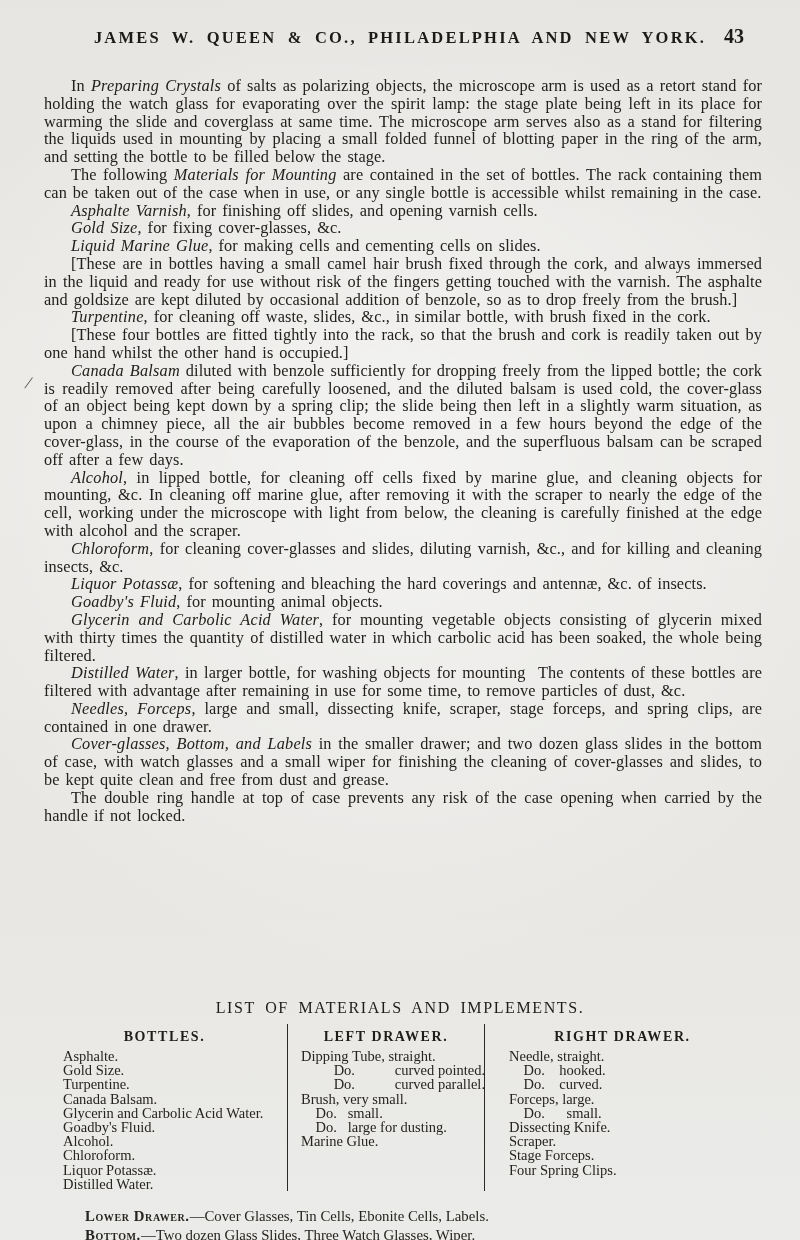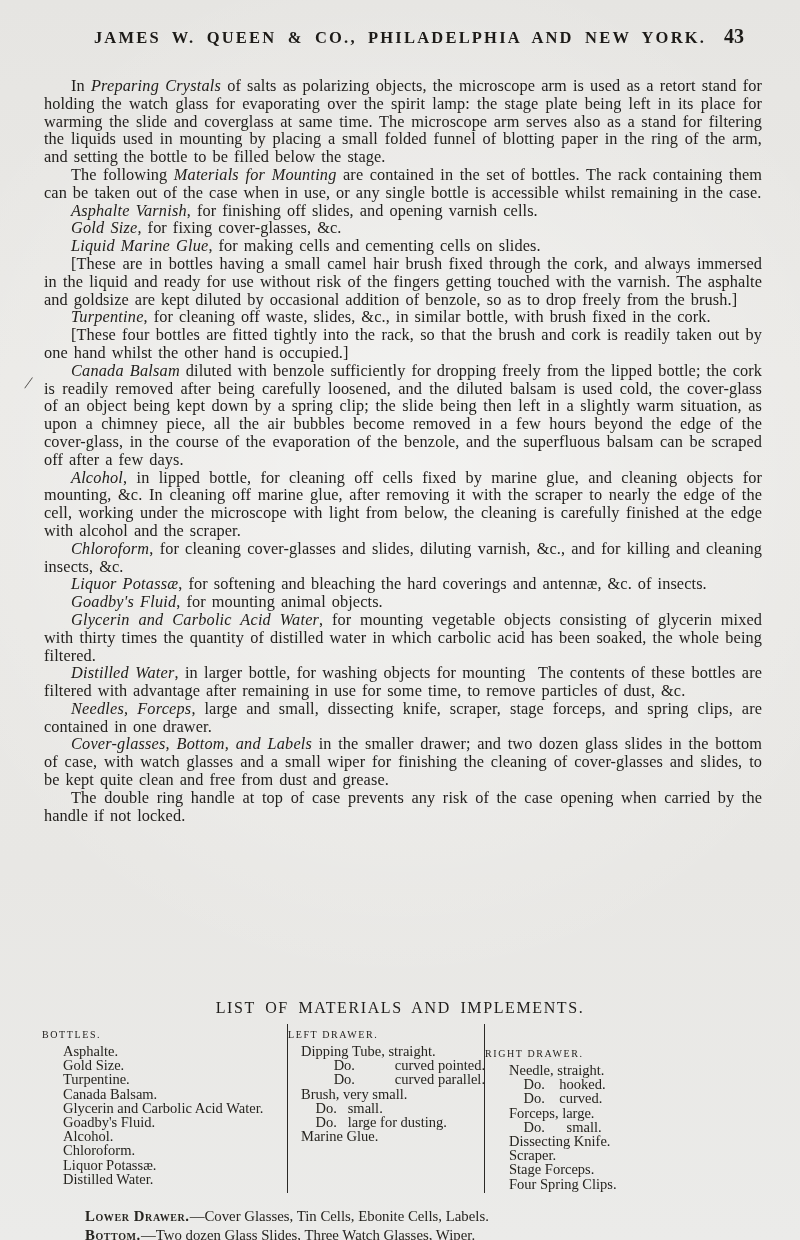--- a/index.html
+++ b/index.html
@@ -37,23 +37,23 @@
   .list-heading{
     position:absolute;top:999px;left:0;width:100%;text-align:center;
     font-size:16px;letter-spacing:1.6px;word-spacing:4px;color:#1f1d1a;
   }
   .materials-table{
     position:absolute;top:1024px;left:42px;width:718px;display:flex;align-items:stretch;
   }
   .col{min-height:150px;box-sizing:border-box;padding-top:2px;}
   .col-1{width:245px;}
   .col-2{width:198px;border-left:1.5px solid #2b2926;border-right:1.5px solid #2b2926;}
-  .col-3{flex:1;margin-top:19px;}
+  .col-3{flex:1;}
   .col-header{
-    font-weight:normal;font-size:10px;letter-spacing:1.6px;
+    text-align:center;font-weight:bold;font-size:14px;letter-spacing:1.6px;
     margin:3px 0 4px 0;color:#1f1d1a;
   }
   .col-item{font-size:14.5px;line-height:14.2px;white-space:pre;color:#26241f;}
   .col-1 .col-item{padding-left:21px;}
   .col-2 .col-item{padding-left:13px;}
   .col-3 .col-item{padding-left:24px;}
   
   .footnotes{position:absolute;top:1178px;left:85px;right:40px;font-size:14.8px;line-height:19px;color:#26241f;margin-top:29px;}
   .footnote{margin:0;}
   .footnote-lead{font-variant:small-caps;font-weight:bold;letter-spacing:0.6px;}

